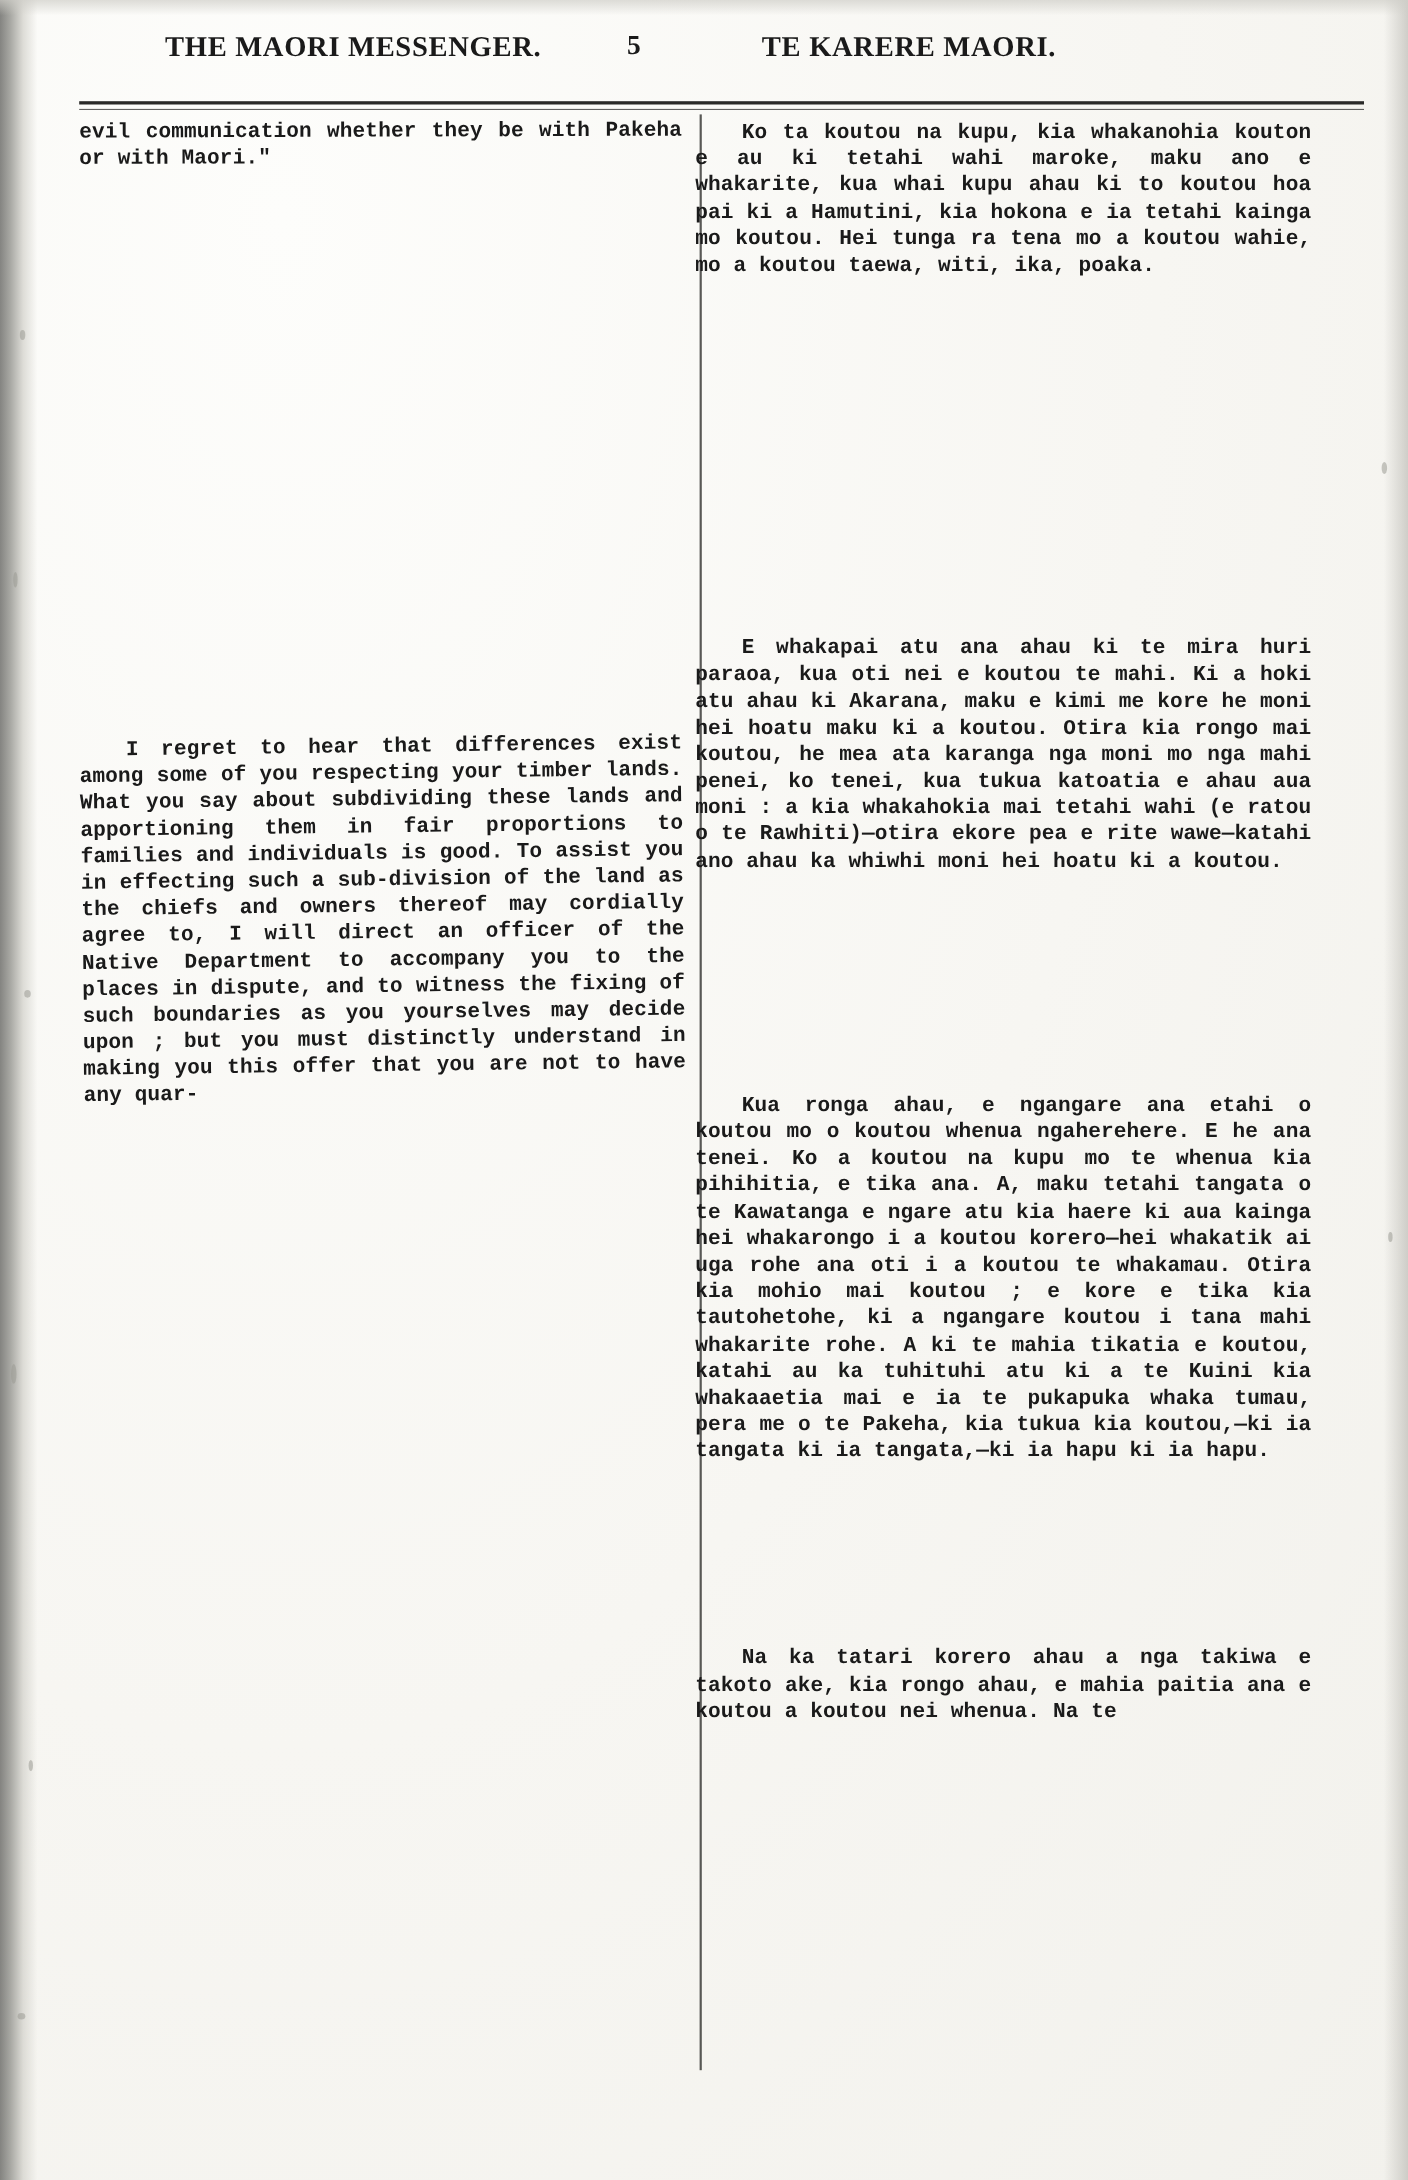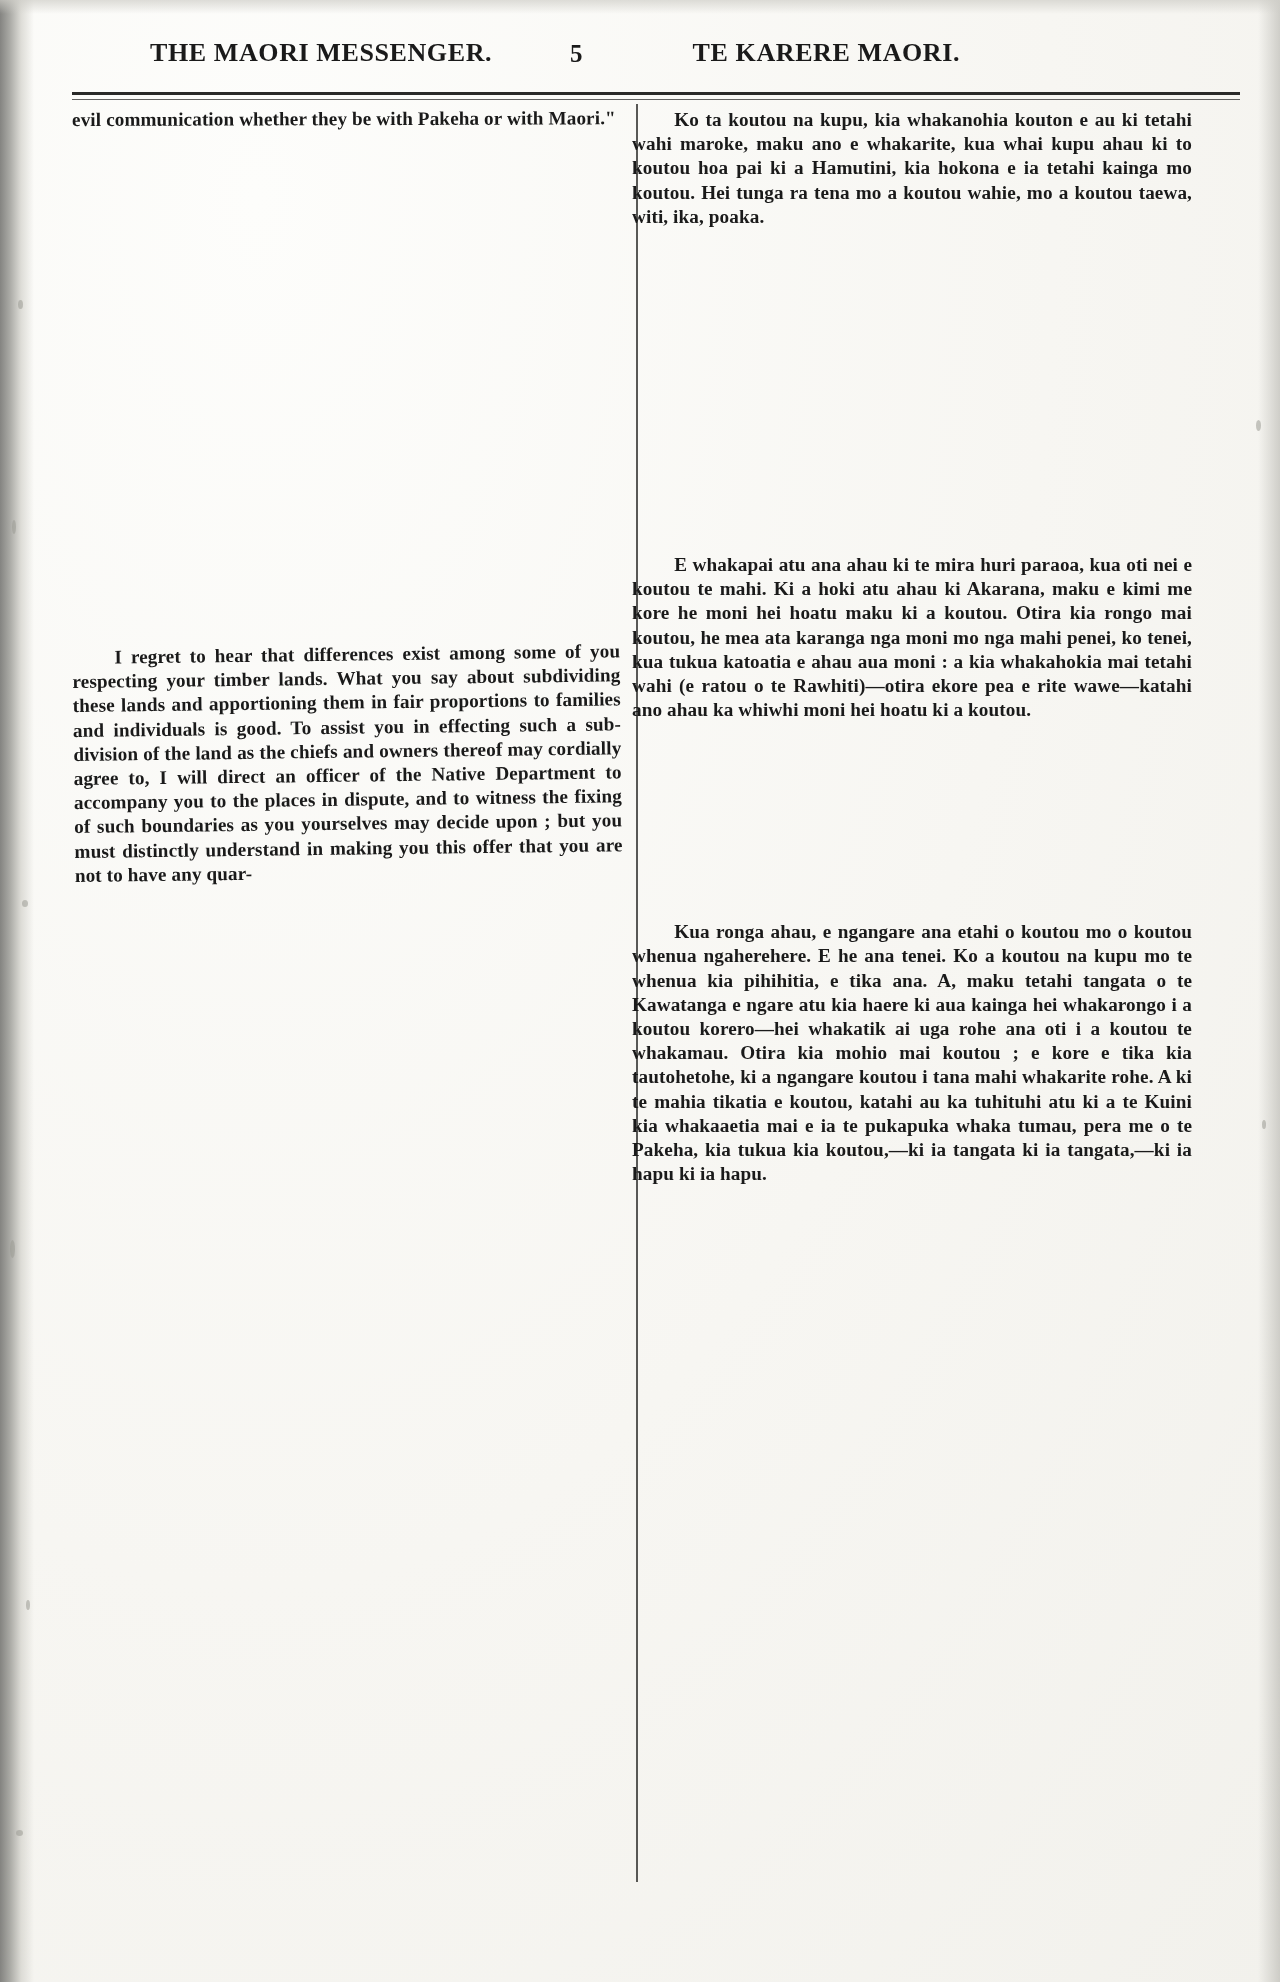--- a/index.html
+++ b/index.html
@@ -51,21 +51,21 @@
   }
 
   
   .masthead {
     position: absolute;
     left: 150px;
     right: 60px;
     top: 28px;
     height: 40px;
     display: flex;
-    align-items: flex-end;
+    align-items: flex-start;
   }
   .mast-left {
     font-family: "Liberation Serif", serif;
     font-weight: bold;
     font-size: 26px;
     letter-spacing: .6px;
     white-space: nowrap;
   }
   .mast-page {
     font-family: "Liberation Serif", serif;
@@ -110,20 +110,21 @@
     opacity: .85;
   }
 
   
   .col {
     position: absolute;
     top: 108px;
     font-size: 19.2px;
     line-height: 1.26;
     text-align: justify;
+    font-family: Liberation Mono, monospace;
   }
   .col-left {
     left: 72px;
     width: 548px;
   }
   .col-right {
     left: 632px;
     width: 560px;
   }
   .para {
@@ -181,13 +182,14 @@
 <div class="col col-right">
   <p class="para ink-heavy">Ko ta koutou na kupu, kia whakanohia kouton e au ki tetahi wahi maroke, maku ano e whakarite, kua whai kupu ahau ki to koutou hoa pai ki a Hamutini, kia hokona e ia tetahi kainga mo koutou. Hei tunga ra tena mo a koutou wahie, mo a koutou taewa, witi, ika, poaka.</p>
   <div class="spacer-xl"></div>
   <div style="height:196px"></div>
   <p class="para ink-heavy">E whakapai atu ana ahau ki te mira huri paraoa, kua oti nei e koutou te mahi. Ki a hoki atu ahau ki Akarana, maku e kimi me kore he moni hei hoatu maku ki a koutou. Otira kia rongo mai koutou, he mea ata karanga nga moni mo nga mahi penei, ko tenei, kua tukua katoatia e ahau aua moni : a kia whakahokia mai tetahi wahi (e ratou o te Rawhiti)—otira ekore pea e rite wawe—katahi ano ahau ka whiwhi moni hei hoatu ki a koutou.</p>
   <div class="spacer-xl"></div>
   <div style="height:70px"></div>
   <p class="para ink-heavy">Kua ronga ahau, e ngangare ana etahi o koutou mo o koutou whenua ngaherehere. E he ana tenei. Ko a koutou na kupu mo te whenua kia pihihitia, e tika ana. A, maku tetahi tangata o te Kawatanga e ngare atu kia haere ki aua kainga hei whakarongo i a koutou korero—hei whakatik ai uga rohe ana oti i a koutou te whakamau. Otira kia mohio mai koutou ; e kore e tika kia tautohetohe, ki a ngangare koutou i tana mahi whakarite rohe. A ki te mahia tikatia e koutou, katahi au ka tuhituhi atu ki a te Kuini kia whakaaetia mai e ia te pukapuka whaka tumau, pera me o te Pakeha, kia tukua kia koutou,—ki ia tangata ki ia tangata,—ki ia hapu ki ia hapu.</p>
   <div class="spacer-xl"></div>
   <div style="height:36px"></div>
+  <p class="para ink-heavy">Na ka tatari korero ahau a nga takiwa e takoto ake, kia rongo ahau, e mahia paitia ana e koutou a koutou nei whenua. Na te</p>
 </div>
 
 </body></html>

